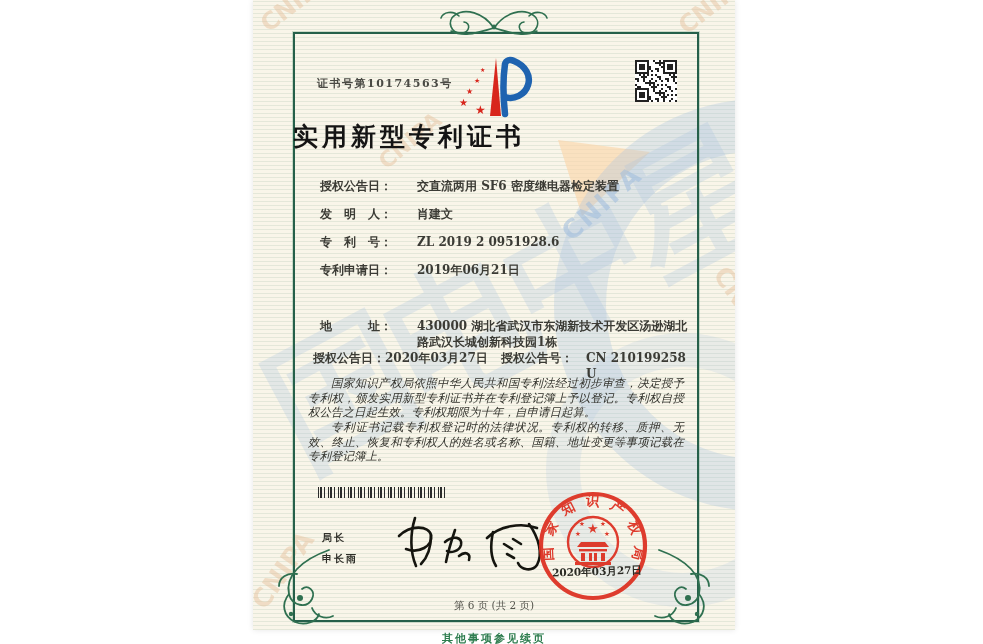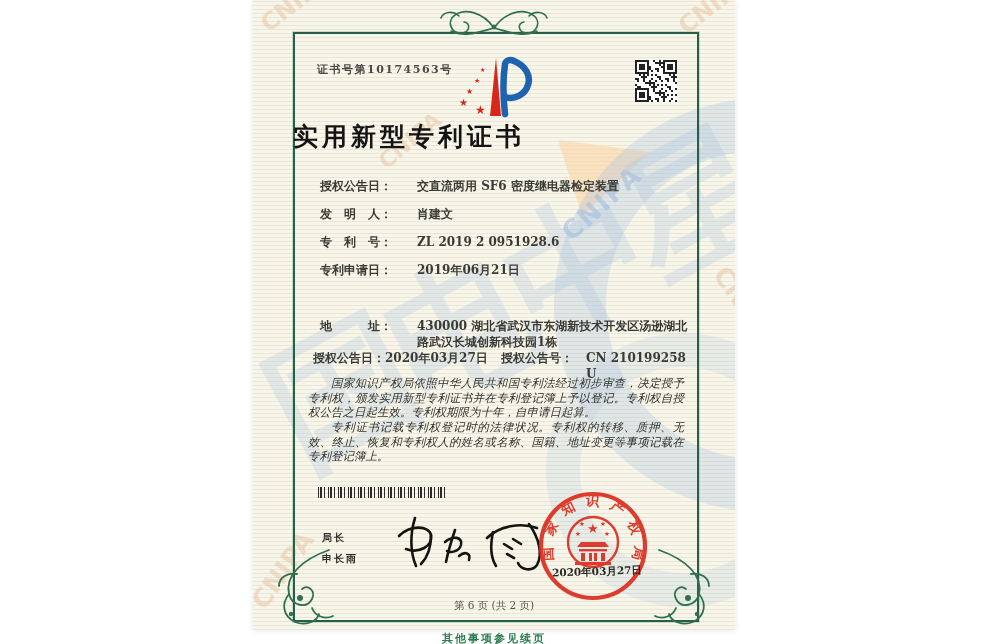--- a/index.html
+++ b/index.html
@@ -11,21 +11,21 @@
          background-image:repeating-linear-gradient(0deg,rgba(120,160,132,.16) 0px,rgba(120,160,132,.16) 1px,transparent 1px,transparent 4px);
          box-shadow:0 0 6px rgba(0,0,0,.10);}
   #inner-border{position:absolute;left:40px;top:32px;width:402px;height:586px;
          border:2px solid #26604a;box-shadow:0 0 0 1px rgba(120,170,140,.35);}
   
   .wm{position:absolute;pointer-events:none;white-space:nowrap;font-weight:bold;}
   .wm-tan{color:rgba(228,190,152,.45);font-family:"DejaVu Sans","Liberation Sans",sans-serif;}
   .wm-blue{color:rgba(158,188,220,.55);font-family:"DejaVu Sans","Liberation Sans",sans-serif;}
   .wm-bigchars{color:rgba(168,194,224,.26);letter-spacing:-8px;font-weight:bold;}
   
-  #cert-no{position:absolute;left:64px;top:62px;font-size:11px;letter-spacing:1.5px;color:#4a4a44;font-weight:600;}
+  #cert-no{position:absolute;left:64px;top:76px;font-size:11px;letter-spacing:1.5px;color:#4a4a44;font-weight:600;}
   #title{position:absolute;left:40px;top:120px;width:402px;
          font-size:25px;font-weight:bold;letter-spacing:4px;color:#141414;}
   
   .frow{position:absolute;left:67px;font-size:12px;font-weight:600;color:#3b3b35;line-height:1.35;}
   .flabel{display:inline-block;width:97px;vertical-align:top;}
   .fvalue{display:inline-block;vertical-align:top;}
   
   .para{position:absolute;left:55px;width:376px;font-size:11.5px;line-height:1.27;
         font-style:italic;color:#33332d;text-indent:2em;text-align:justify;}
   

